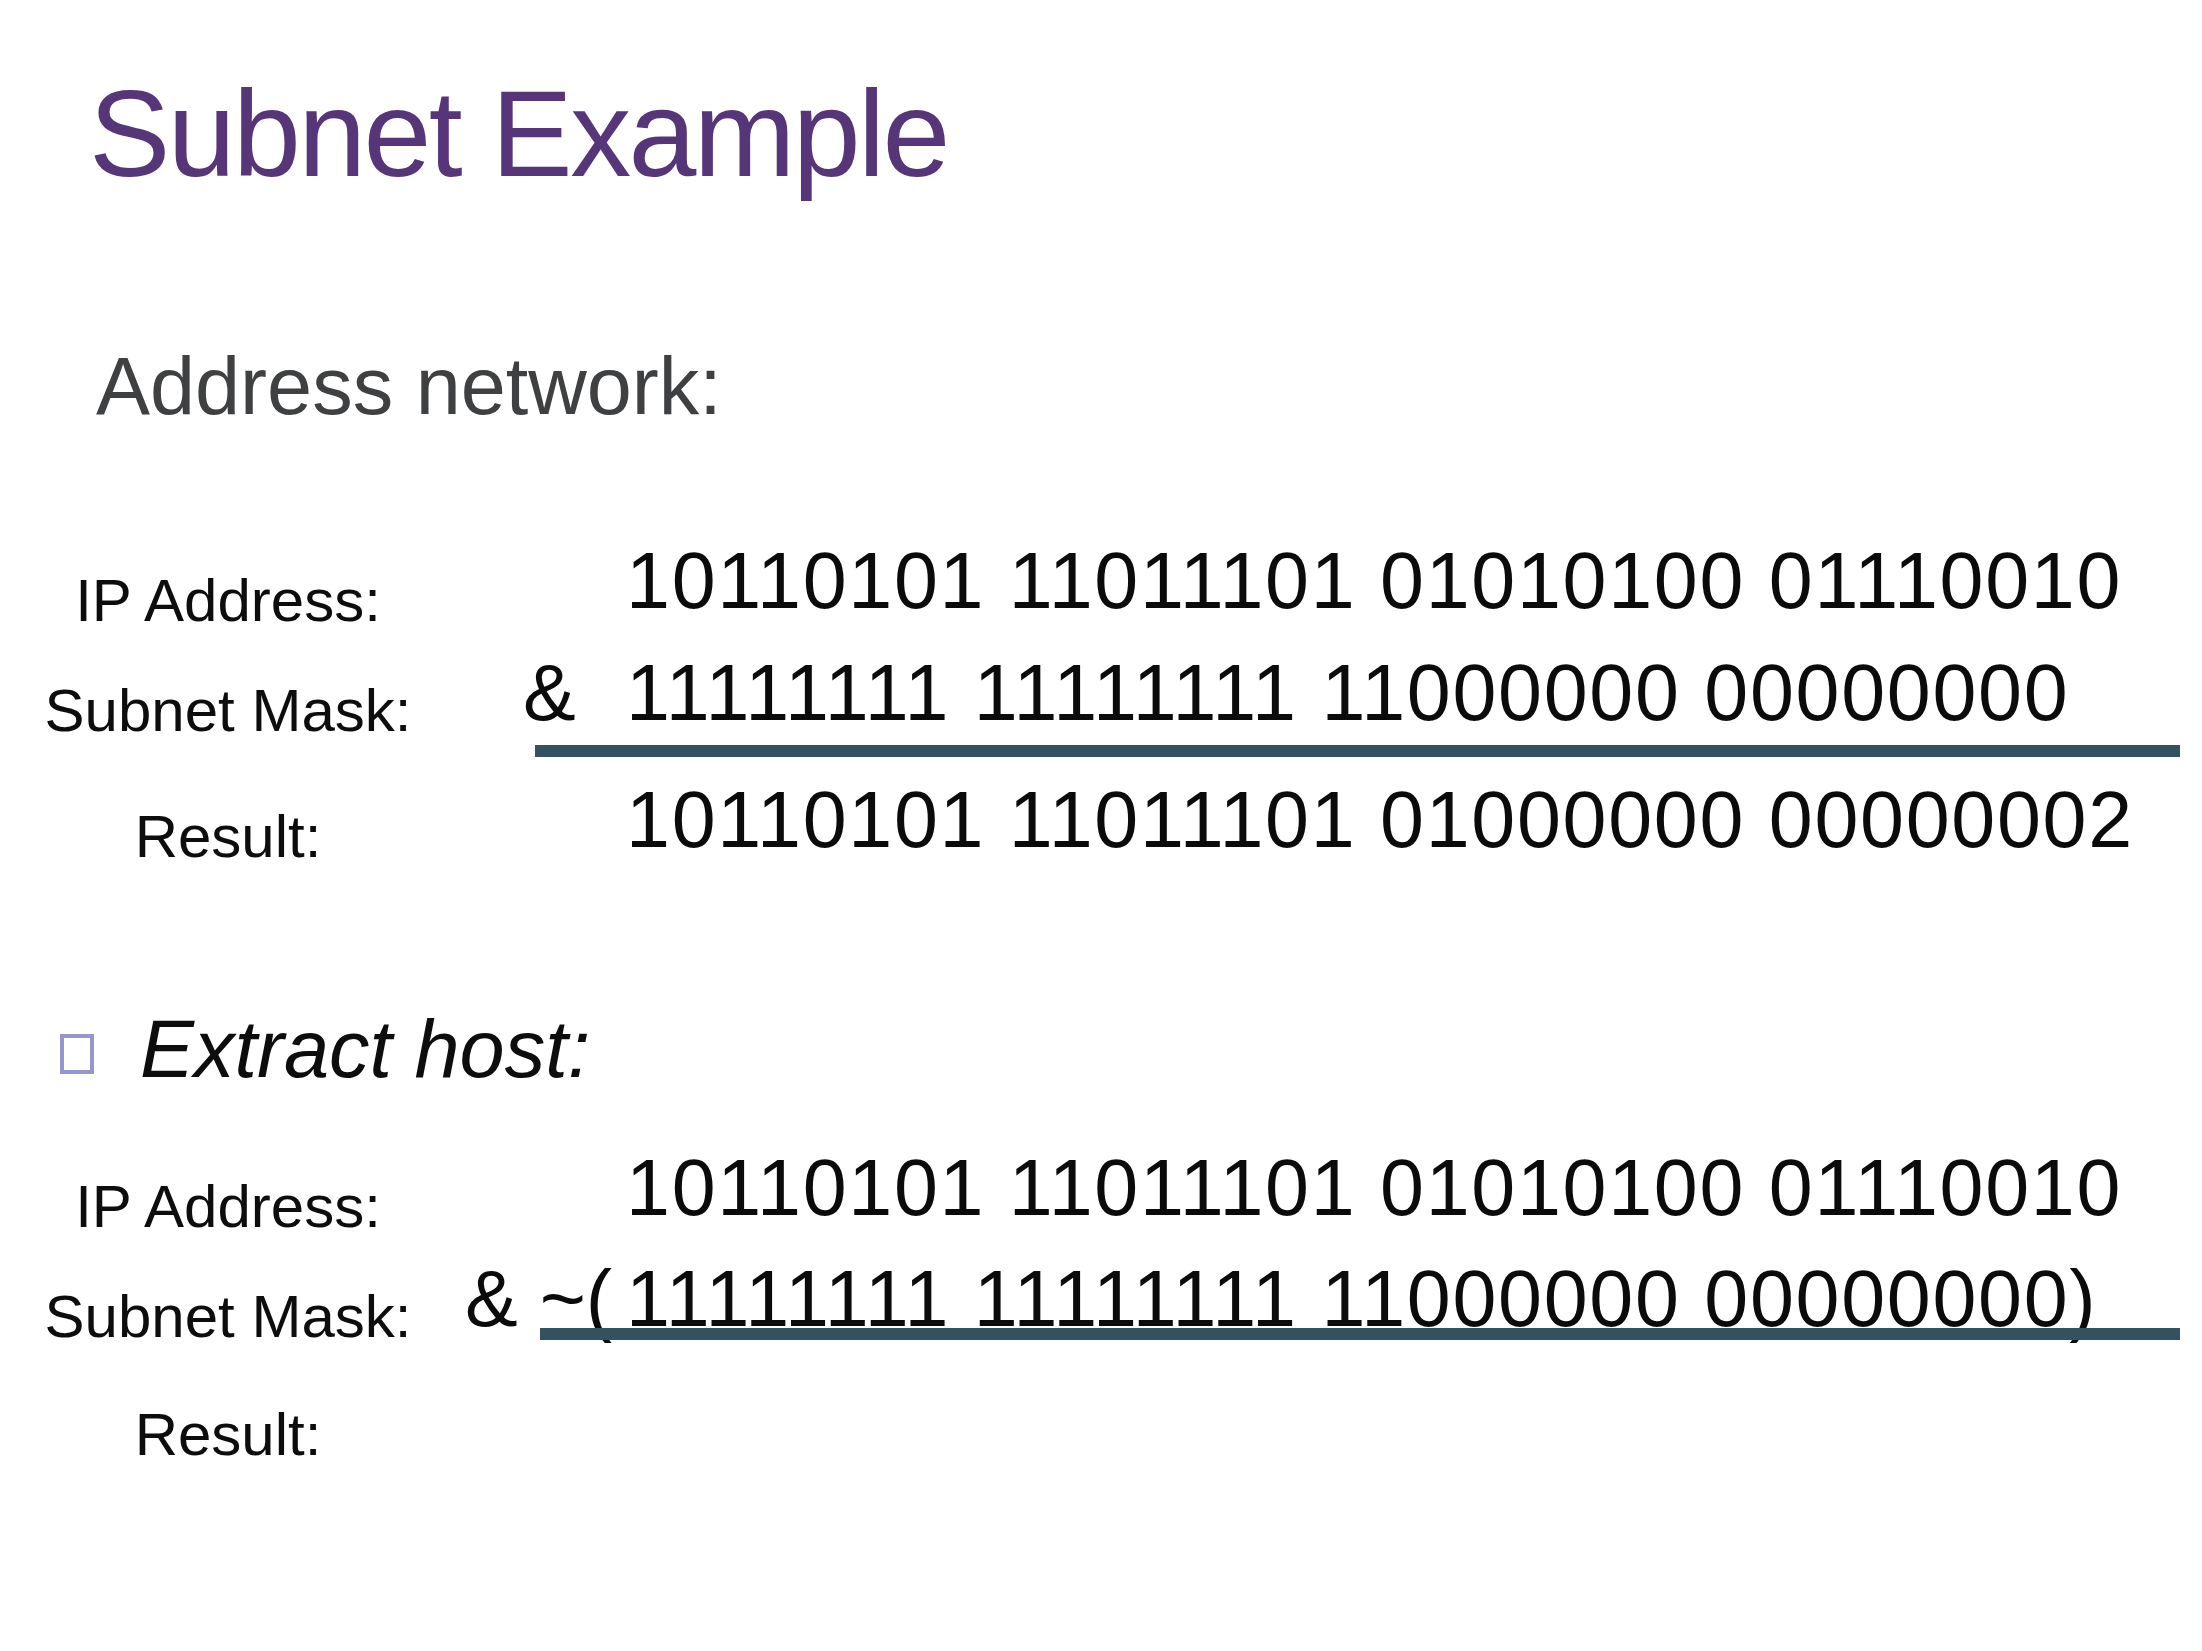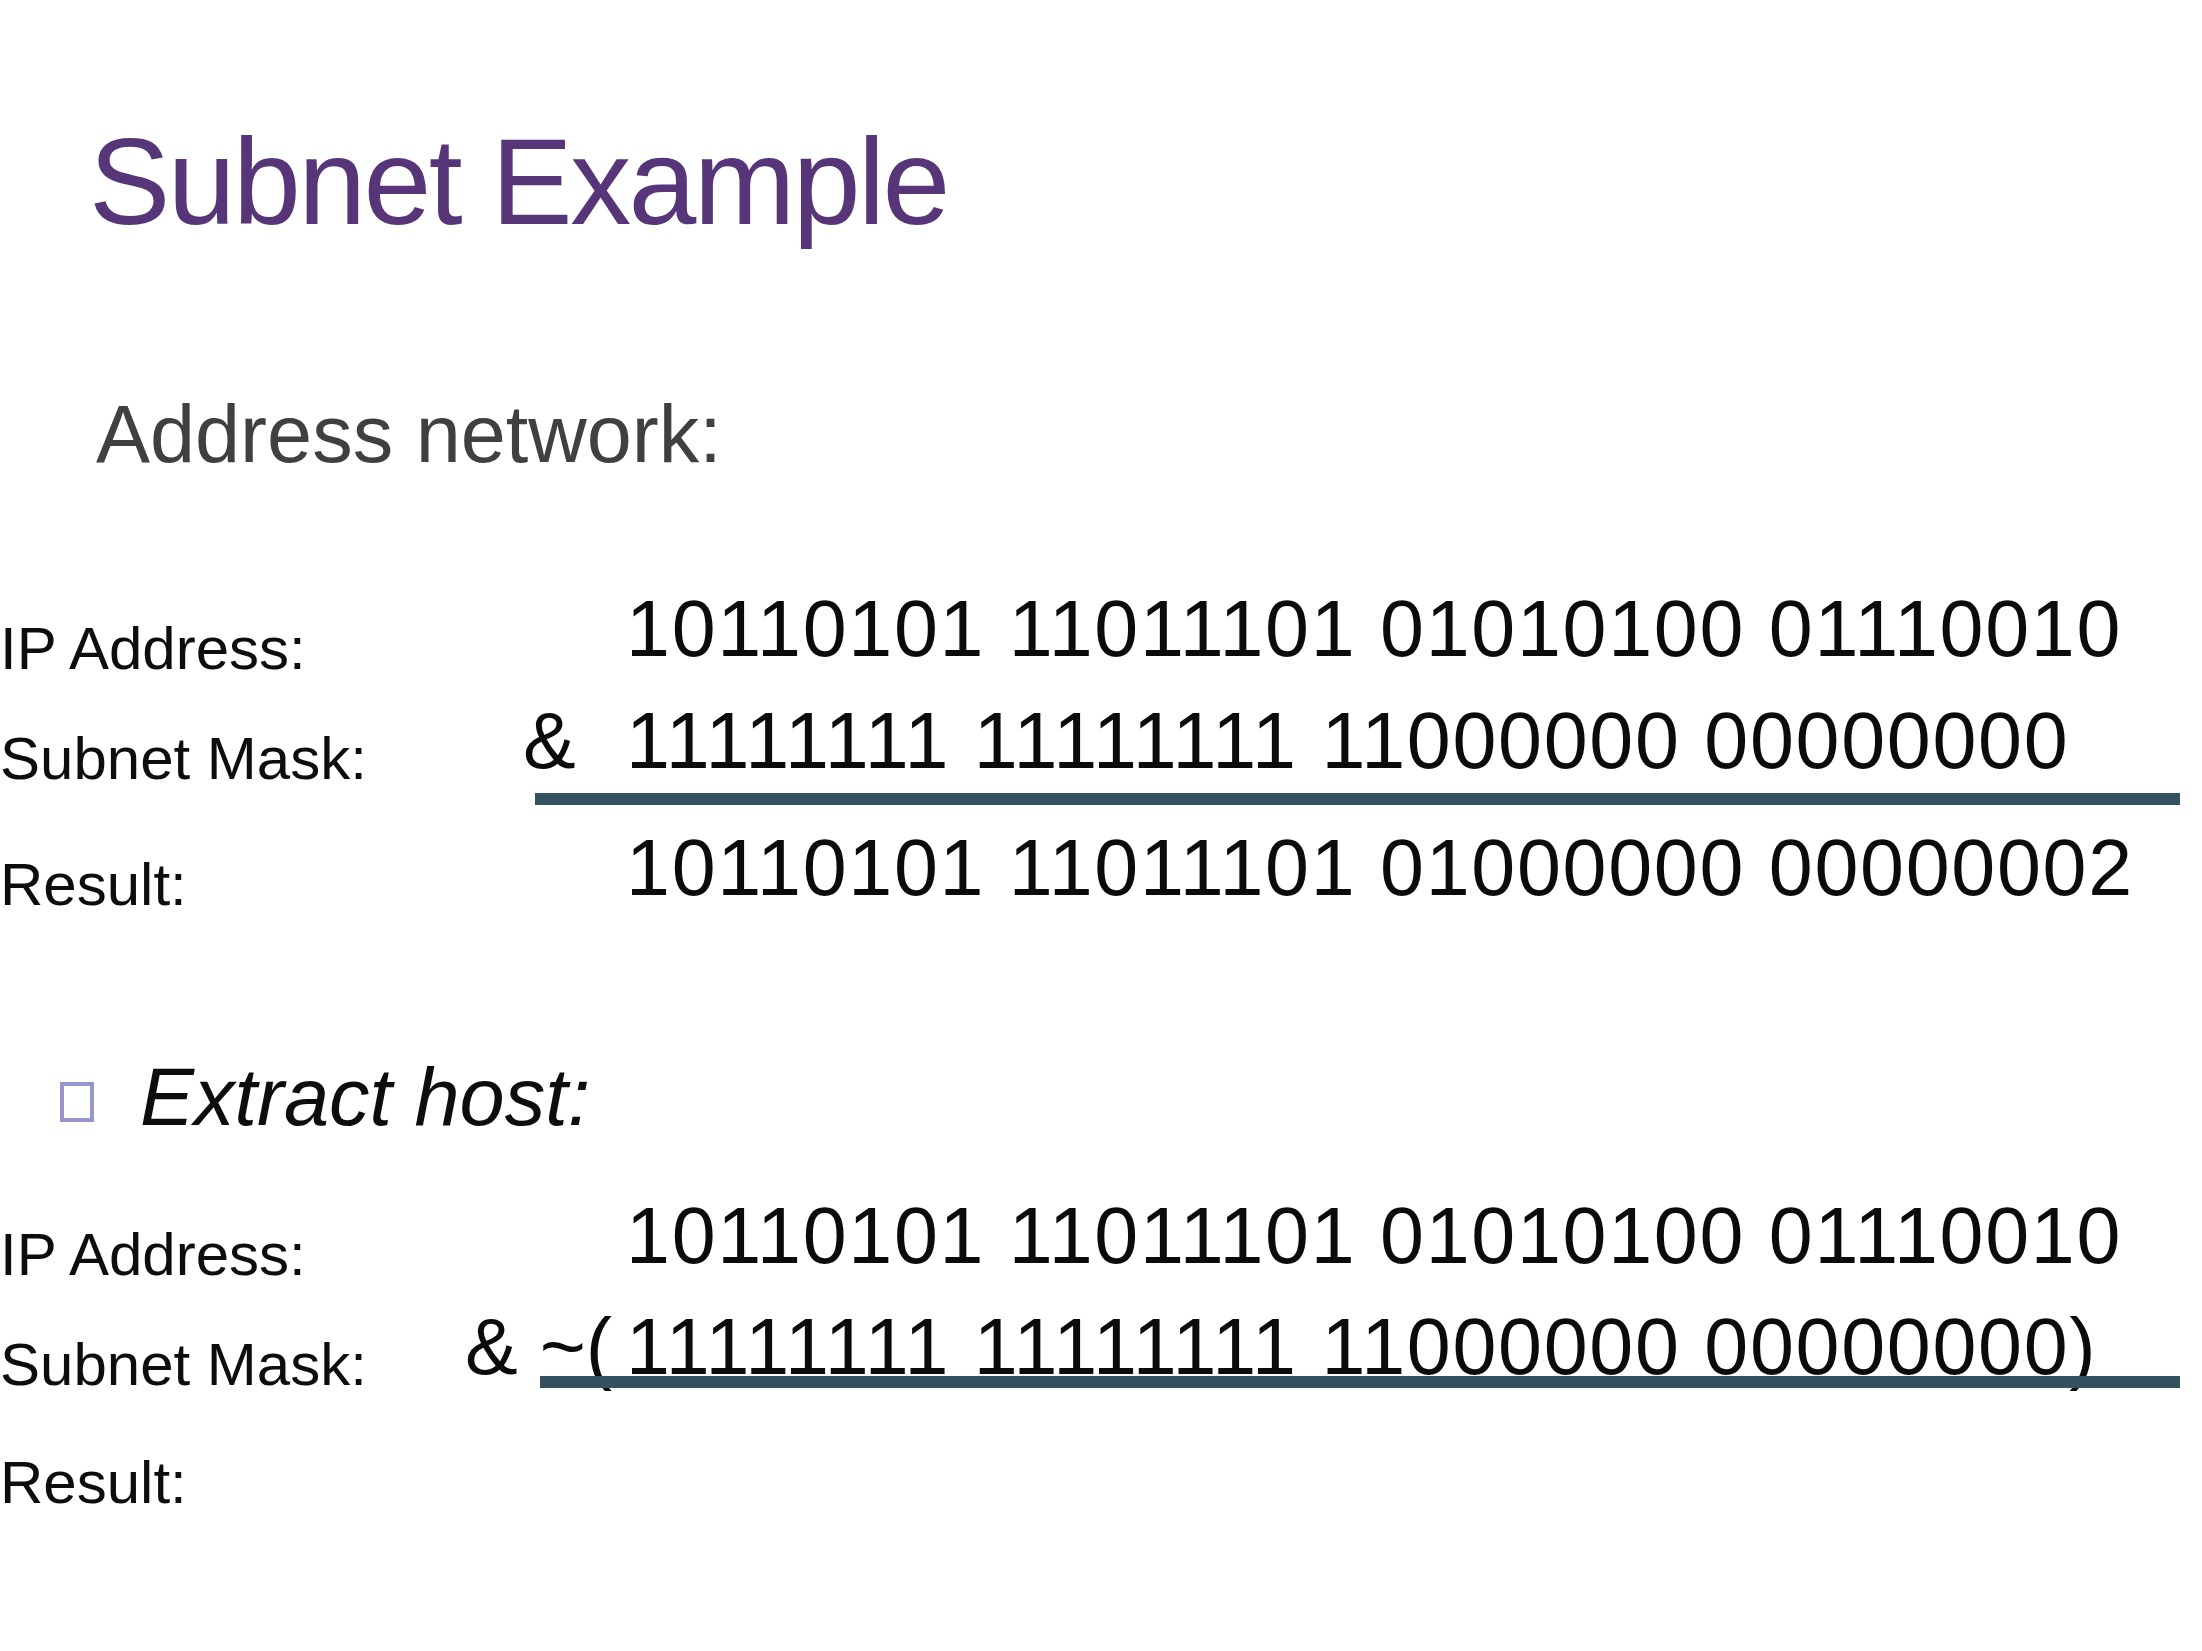--- a/index.html
+++ b/index.html
@@ -4,21 +4,20 @@
 <style>
   html, body { margin: 0; padding: 0; background: #ffffff; }
   .slide {
     position: relative;
     width: 2203px;
     height: 1512px;
     background: #ffffff;
     overflow: hidden;
     font-family: "Liberation Sans", sans-serif;
     color: #0d0d0d;
-    margin-top: 48px;
   }
   .title {
     position: absolute;
     left: 89px;
     top: 67px;
     font-size: 122px;
     line-height: 1.1;
     letter-spacing: -2.6px;
     color: var(--title-color, #563578);
     white-space: nowrap;
@@ -38,21 +37,21 @@
     width: 34px;
     height: 40px;
     border: 4.3px solid var(--bullet-color, #9795ce);
     background: transparent;
     box-sizing: border-box;
   }
   .row-label {
     position: absolute;
     left: 0;
     width: 456px;
-    text-align: left;
+    text-align: center;
     font-size: 60px;
     line-height: 1.1;
     white-space: nowrap;
     color: #0d0d0d;
   }
   .binary {
     position: absolute;
     left: 626px;
     font-size: 79px;
     line-height: 1.05;

